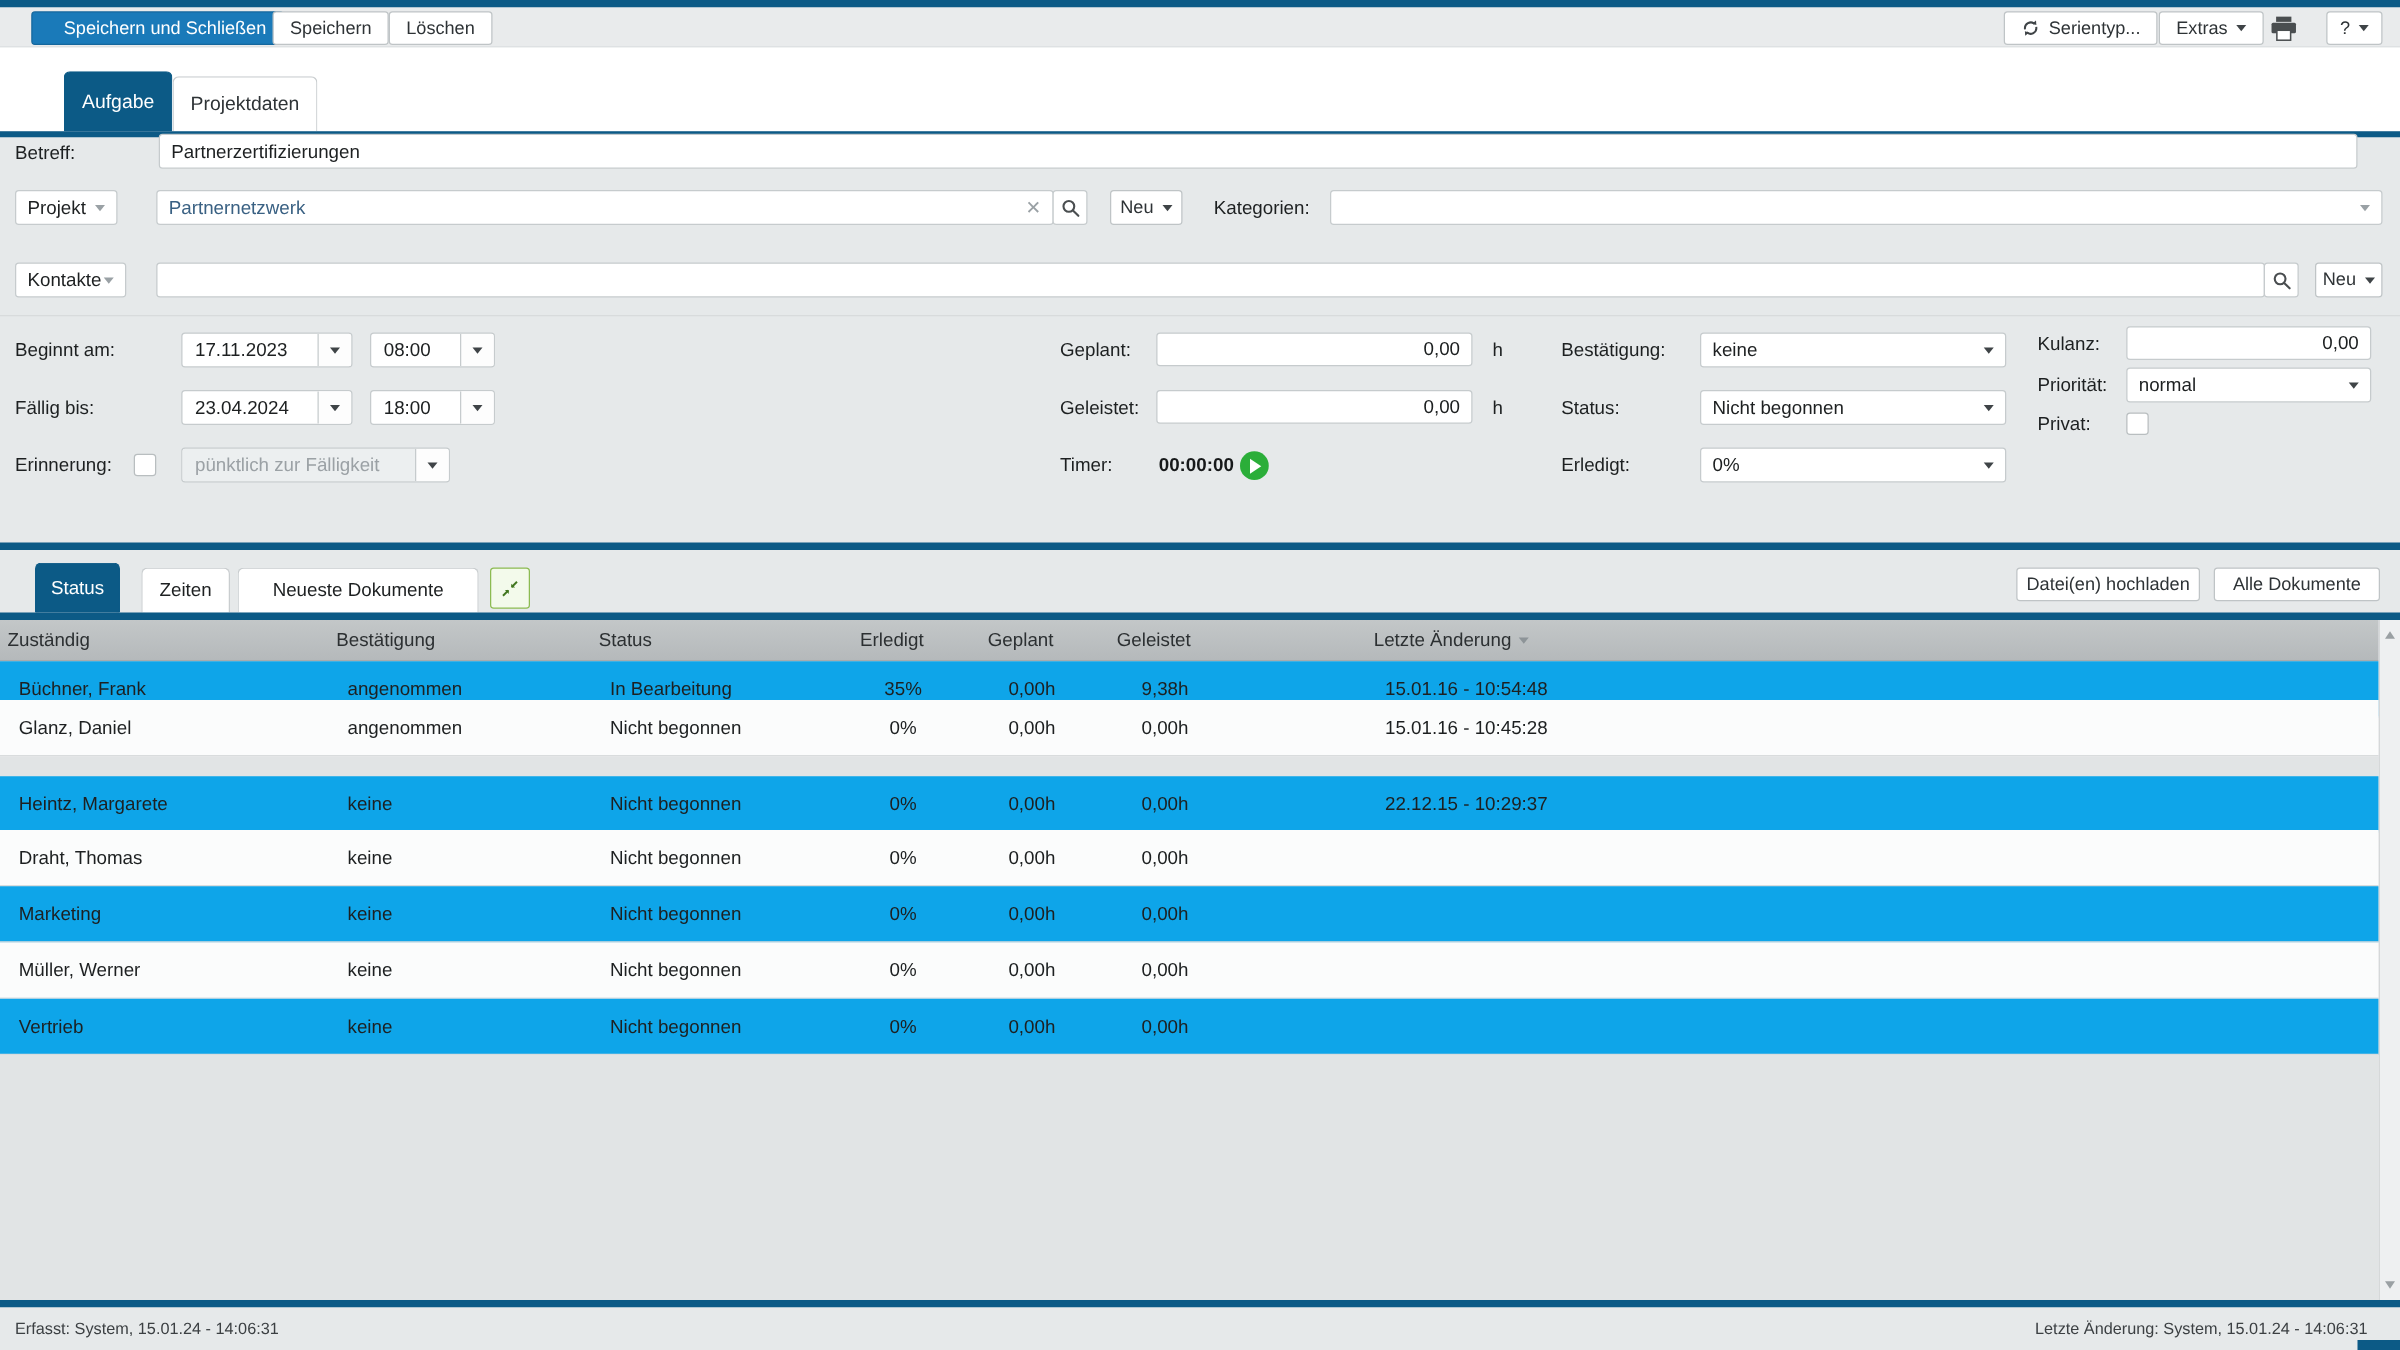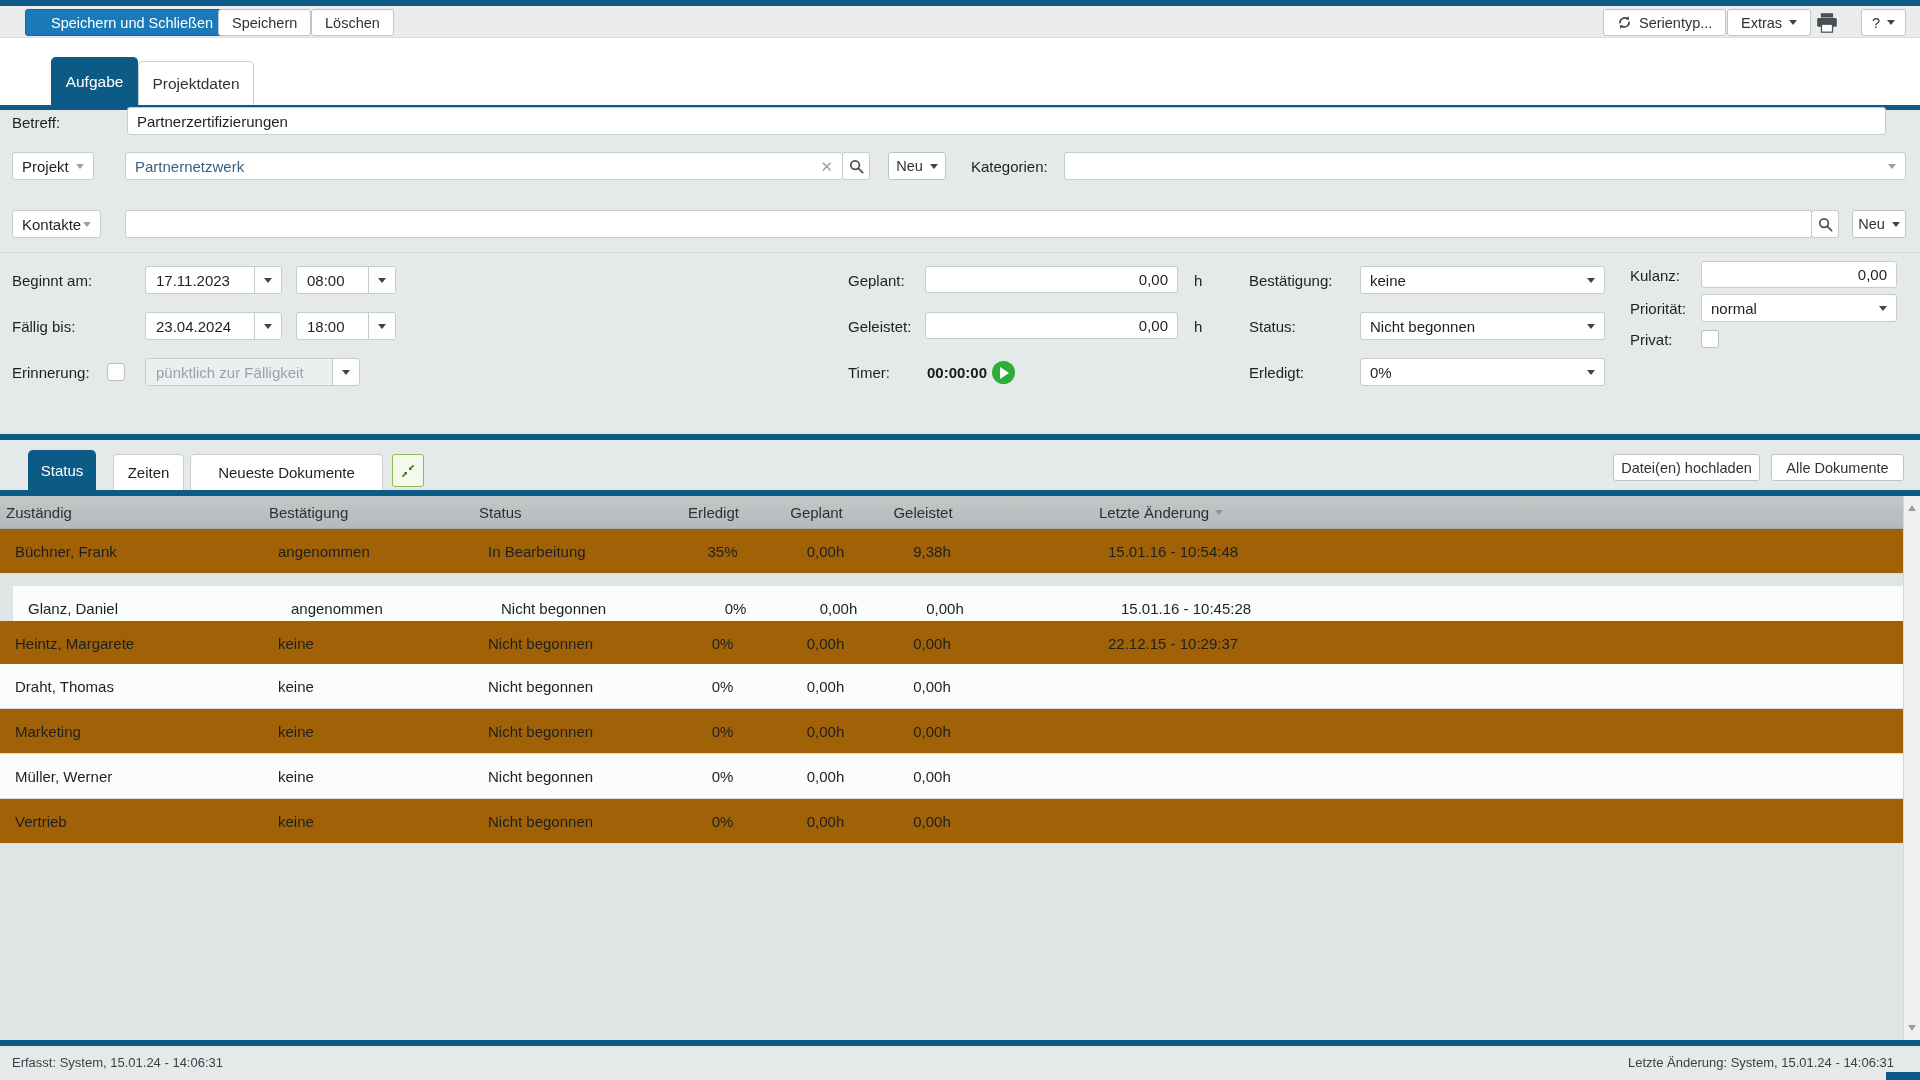--- a/index.html
+++ b/index.html
@@ -74,21 +74,21 @@
   .subtabs .btn { position:absolute; }
 
   
   .thead { position:absolute; left:0; top:0; width:1903px; height:33px;
            background:linear-gradient(#c3c7c8,#b5b9bb); border-bottom:1px solid #a6abad;
            display:grid; grid-template-columns:263px 210px 185px 99px 107px 106px 1fr;
            align-items:center; padding-left:6px; color:#2c3032; }
   .trow  { position:absolute; left:0; width:1903px; height:45px;
            display:grid; grid-template-columns:263px 210px 185px 99px 107px 106px 1fr;
            align-items:center; padding-left:15px; border-bottom:1px solid #d9dcdd; cursor:pointer; }
-  .trow.odd  { background:#a16207; }
+  .trow.odd  { background:#0ea5e9; }
   .trow.even { background:#fbfcfc; }
   .cnum { text-align:center; }
   .clast { padding-left:123px; }
   .sorthdr { display:flex; align-items:center; gap:6px; }
   .sort-caret { width:0; height:0; border-left:4px solid transparent; border-right:4px solid transparent; border-top:5px solid #8d9498; }
 
   .vscroll { position:absolute; right:0; top:0; width:17px; height:544px; background:#eef0f1; border-left:1px solid #d5d8d9; }
   .varrow { position:absolute; left:0; width:16px; height:16px; border:none; background:transparent; cursor:pointer; }
   .varrow::after { content:""; position:absolute; left:4px; width:0; height:0;
                    border-left:4px solid transparent; border-right:4px solid transparent; }
@@ -327,21 +327,21 @@
 
     <div class="trow odd" style="top:33px;">
       <div>Büchner, Frank</div>
       <div>angenommen</div>
       <div>In Bearbeitung</div>
       <div class="cnum">35%</div>
       <div class="cnum">0,00h</div>
       <div class="cnum">9,38h</div>
       <div class="clast">15.01.16 - 10:54:48</div>
     </div>
-    <div class="trow even" style="top:90px;margin-left:13px;">
+    <div class="trow even" style="top:64px;">
       <div>Glanz, Daniel</div>
       <div>angenommen</div>
       <div>Nicht begonnen</div>
       <div class="cnum">0%</div>
       <div class="cnum">0,00h</div>
       <div class="cnum">0,00h</div>
       <div class="clast">15.01.16 - 10:45:28</div>
     </div>
     <div class="trow odd" style="top:125px;">
       <div>Heintz, Margarete</div>

